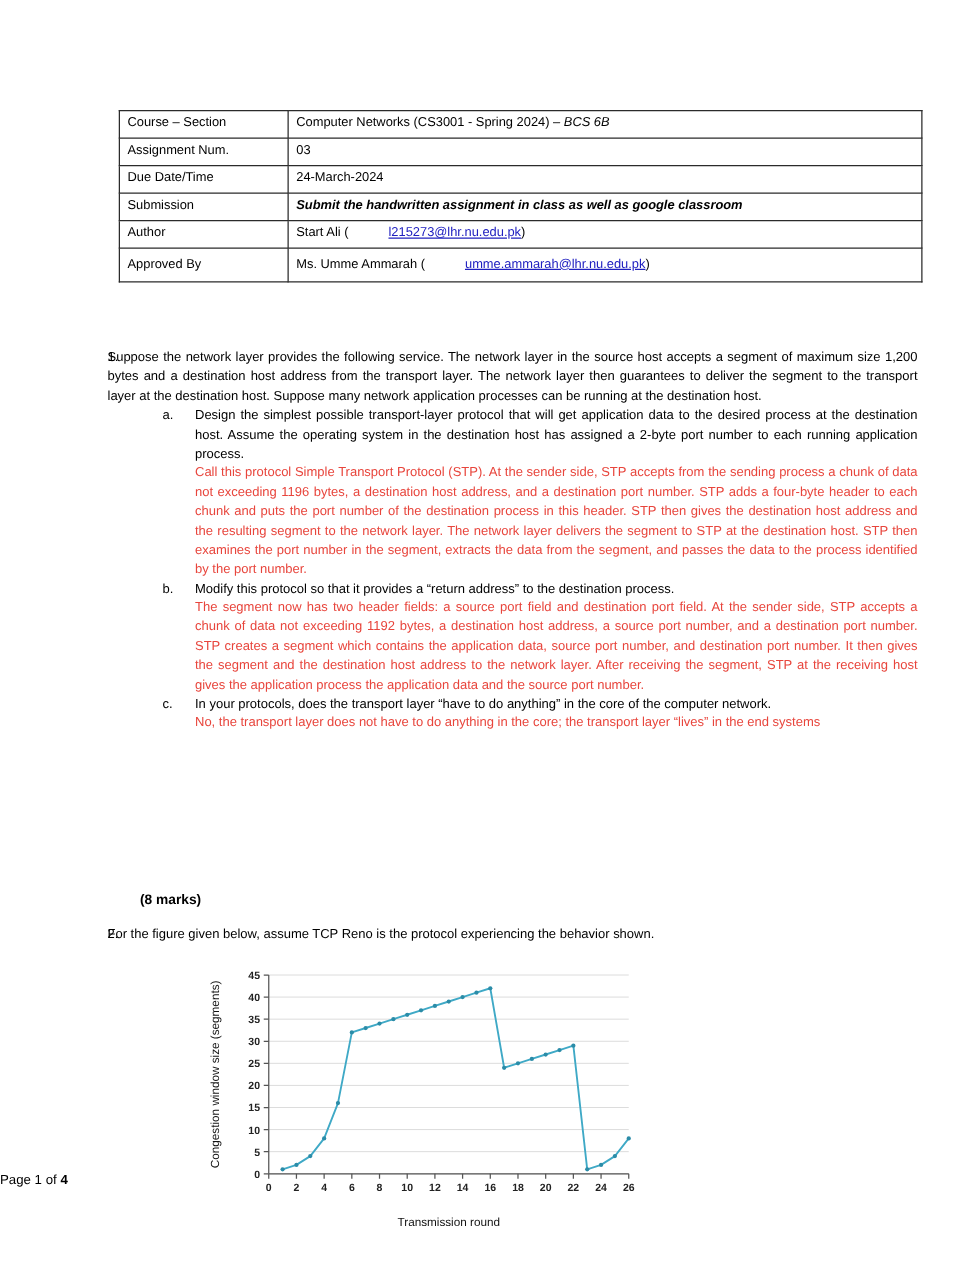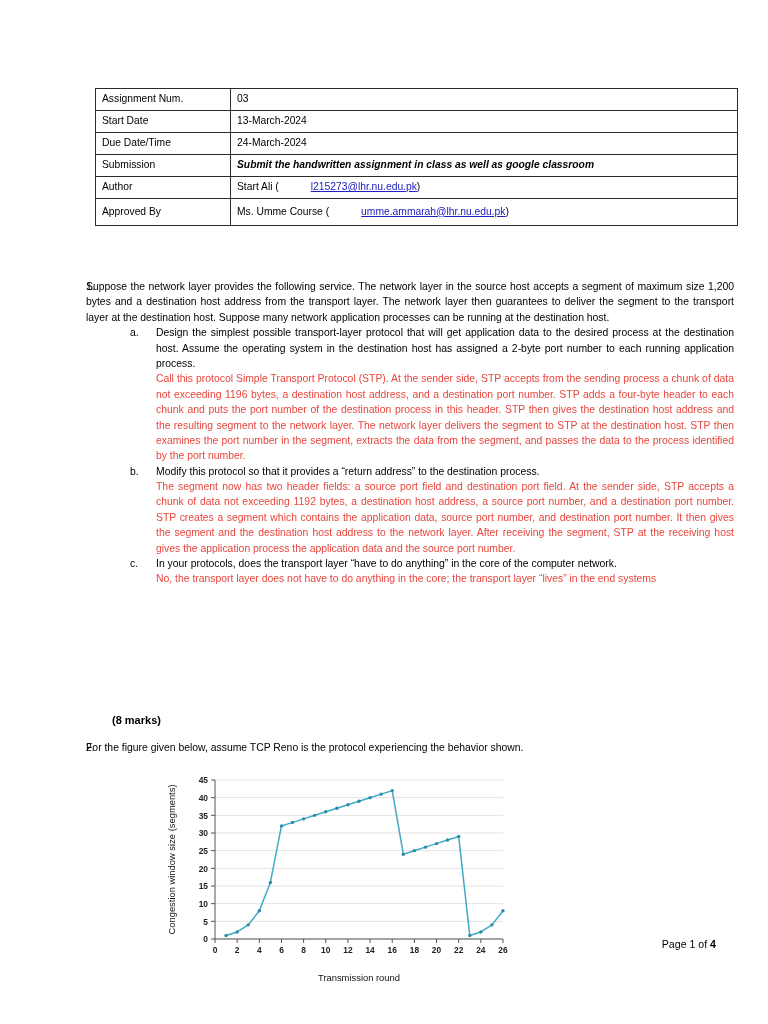--- a/index.html
+++ b/index.html
@@ -122,55 +122,54 @@
   .chart-svg {
     display: block;
   }
 
   
   .footer {
     position: absolute;
     left: 0;
     top: 938px;
     width: 716px;
-    text-align: right;
     font-size: 10.6px;
   }
   .footer .pg-num { font-weight: bold; }
 </style>
 </head>
 <body>
 
 <div class="page">
 
   <table class="info-table">
     <tbody>
       <tr>
+        <td class="label">Course – Section</td>
+        <td class="value"><span>Computer Networks (CS3001 - Spring 2024) – </span><span class="italic">BCS 6B</span></td>
+      </tr>
+      <tr>
         <td class="label">Assignment Num.</td>
         <td class="value">03</td>
       </tr>
       <tr>
-        <td class="label">Start Date</td>
-        <td class="value">13-March-2024</td>
-      </tr>
-      <tr>
         <td class="label">Due Date/Time</td>
         <td class="value">24-March-2024</td>
       </tr>
       <tr>
         <td class="label">Submission</td>
         <td class="value bolditalic">Submit the handwritten assignment in class as well as google classroom</td>
       </tr>
       <tr>
         <td class="label">Author</td>
         <td class="value"><span>Start Ali (</span><span class="email-link">l215273@lhr.nu.edu.pk</span><span>)</span></td>
       </tr>
       <tr class="row-tall">
         <td class="label">Approved By</td>
-        <td class="value"><span>Ms. Umme Course (</span><span class="email-link">umme.ammarah@lhr.nu.edu.pk</span><span>)</span></td>
+        <td class="value"><span>Ms. Umme Ammarah (</span><span class="email-link">umme.ammarah@lhr.nu.edu.pk</span><span>)</span></td>
       </tr>
     </tbody>
   </table>
 
   <div class="qblock q1">
     <span class="qnum">1.</span>
     <div class="qtext">Suppose the network layer provides the following service. The network layer in the source host accepts a segment of maximum size 1,200 bytes and a destination host address from the transport layer. The network layer then guarantees to deliver the segment to the transport layer at the destination host. Suppose many network application processes can be running at the destination host.</div>
 
     <div class="sublist">
 

